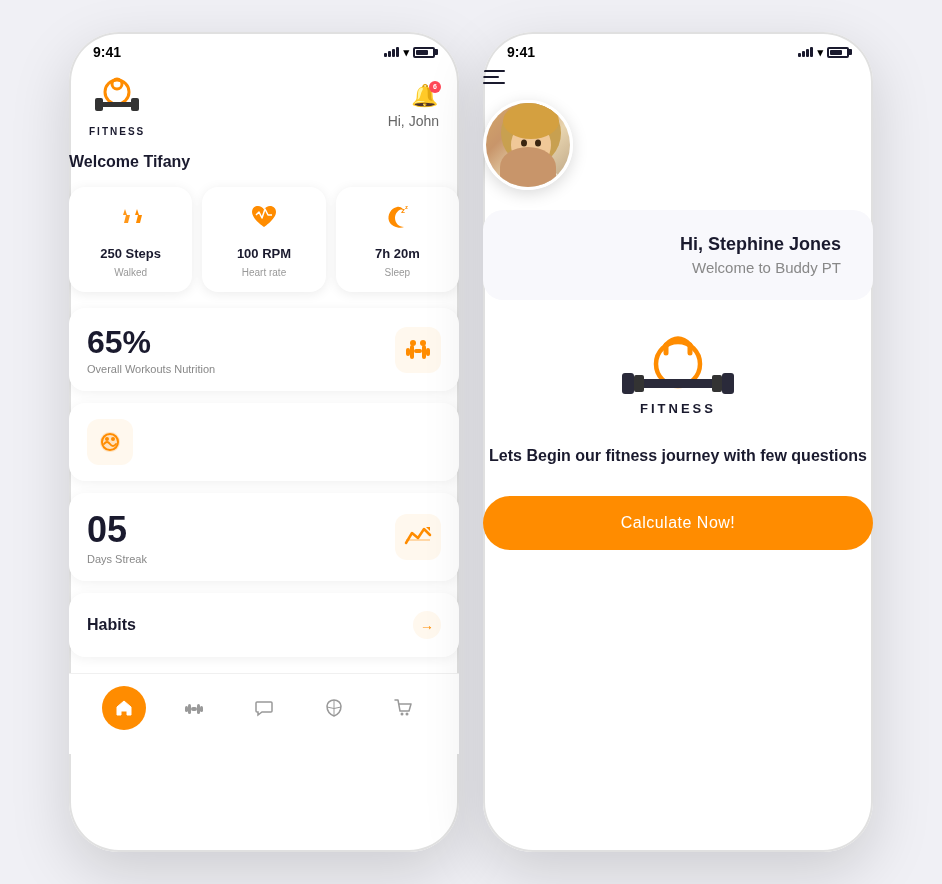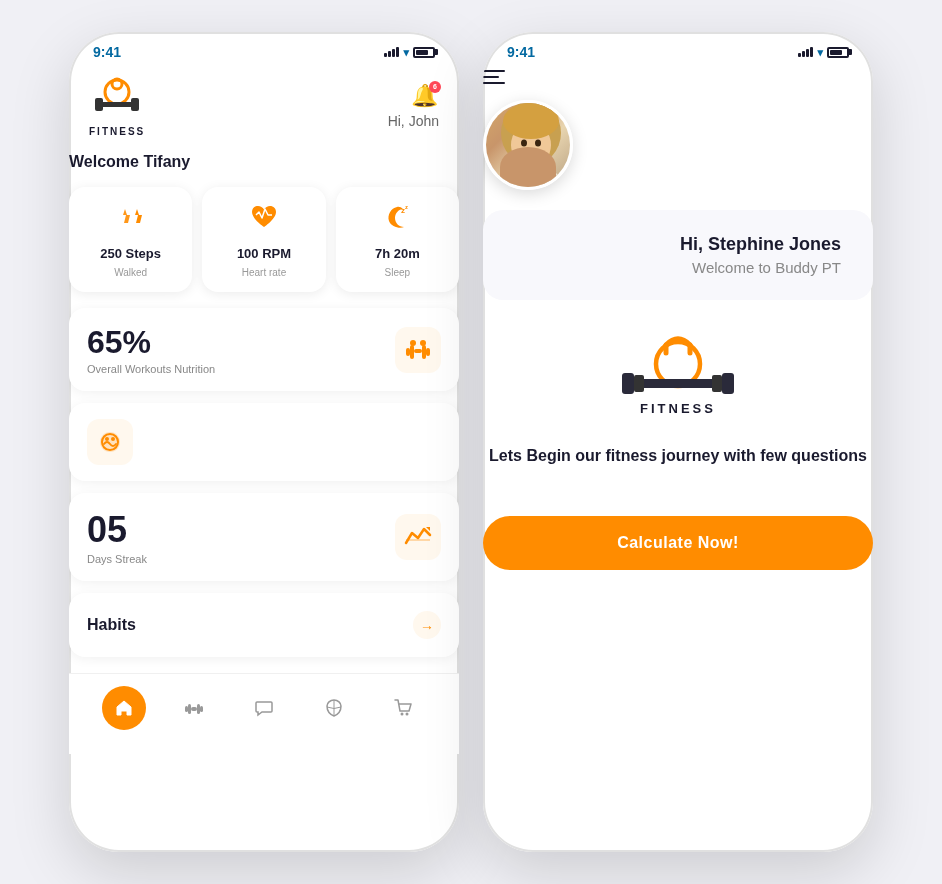--- a/index.html
+++ b/index.html
@@ -27,21 +27,21 @@
     }
 
     
     .status-bar {
       display: flex;
       justify-content: space-between;
       align-items: center;
       padding: 12px 24px 6px;
       font-size: 12px;
       font-weight: 600;
-      color: #0369a1;
+      color: #000000;
     }
     .status-bar .time { font-weight: 700; font-size: 14px; }
     .status-icons { display: flex; align-items: center; gap: 4px; }
     .signal-bars { display: flex; align-items: flex-end; gap: 1px; }
     .signal-bars span {
       background: #1a1a2e;
       width: 3px;
       border-radius: 1px;
     }
     .signal-bars span:nth-child(1) { height: 4px; }
@@ -282,25 +282,24 @@
       margin-bottom: 28px;
     }
 
     .calculate-btn {
       width: 100%;
       padding: 18px;
       background: #FF8C00;
       border: none;
       border-radius: 50px;
       font-size: 16px;
-      font-weight: 700;
+      font-weight: 400;
       color: white;
       cursor: pointer;
       letter-spacing: 0.5px;
-      margin-top: 20px;
     }
 
     
     .fitness-logo-svg {
       width: 120px;
       height: 100px;
     }
 
     
     .small-logo-svg { width: 52px; height: 52px; }

